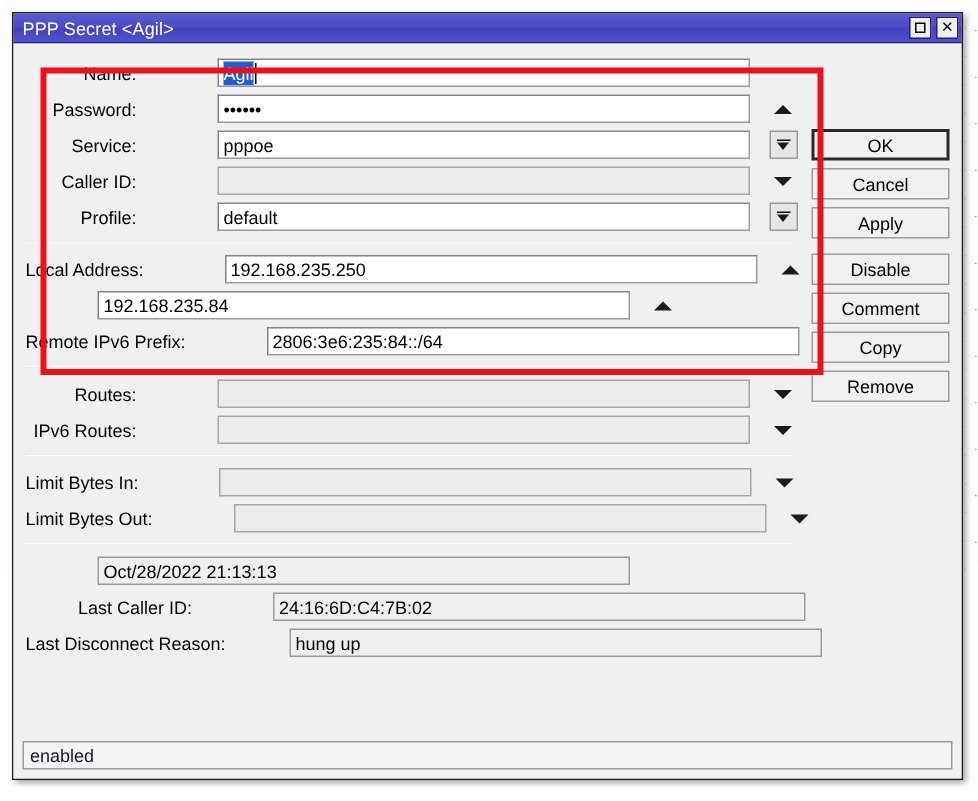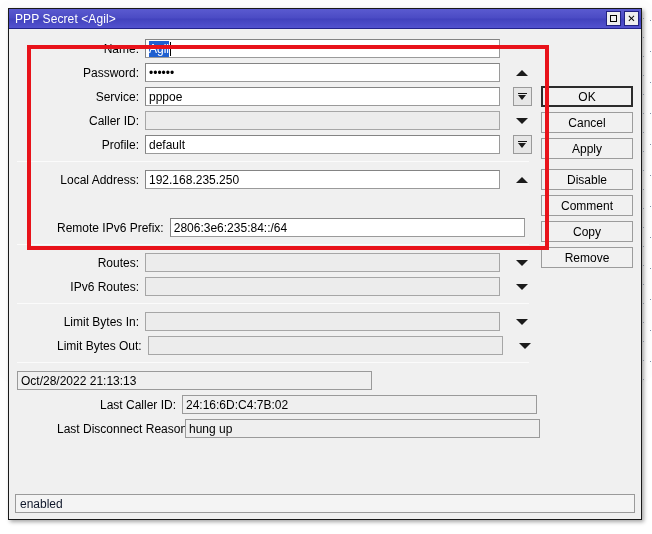--- a/index.html
+++ b/index.html
@@ -83,23 +83,22 @@
     padding-left: 8px;
   }
   .lbl {
     width: 128px;
     text-align: right;
     padding-right: 6px;
     font-size: 12px;
     color: #000000;
     white-space: nowrap;
     line-height: 14px;
-    margin-left: 40px;
-  }
-  .fieldwrap { position: relative; display: flex; align-items: flex-start; }
+  }
+  .fieldwrap { position: relative; display: flex; align-items: flex-start; margin-left: 48px; }
   .fld {
     height: 19px;
     background: #ffffff;
     border: 1px solid #9a9a9a;
     border-top-color: #848484;
     border-left-color: #848484;
     font-size: 12px;
     color: #000000;
     padding: 1px 3px;
     line-height: 16px;
@@ -283,20 +282,26 @@
             <div class="lbl">Local Address:</div>
             <div class="fieldwrap">
               <div class="fld w-main">192.168.235.250</div>
               <div class="arrow-slot">
                   <span class="tri-up"></span>
                 </div>
             </div>
           </div>
 
           <div class="row">
+            <div class="fieldwrap">
+              <div class="fld w-main">192.168.235.84</div>
+              <div class="arrow-slot">
+                  <span class="tri-up"></span>
+                </div>
+            </div>
           </div>
 
           <div class="row">
             <div class="lbl">Remote IPv6 Prefix:</div>
             <div class="fieldwrap">
               <div class="fld w-main">2806:3e6:235:84::/64</div>
               <div class="arrow-slot">
                   <span class="tri-up"></span>
                 </div>
             </div>

